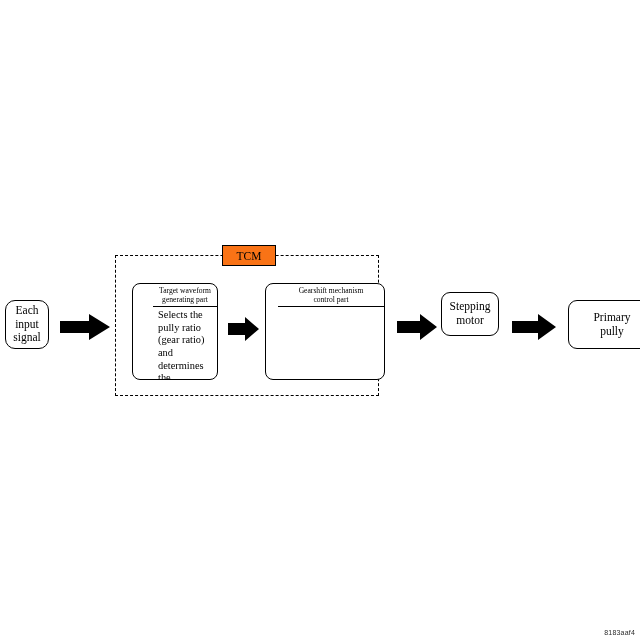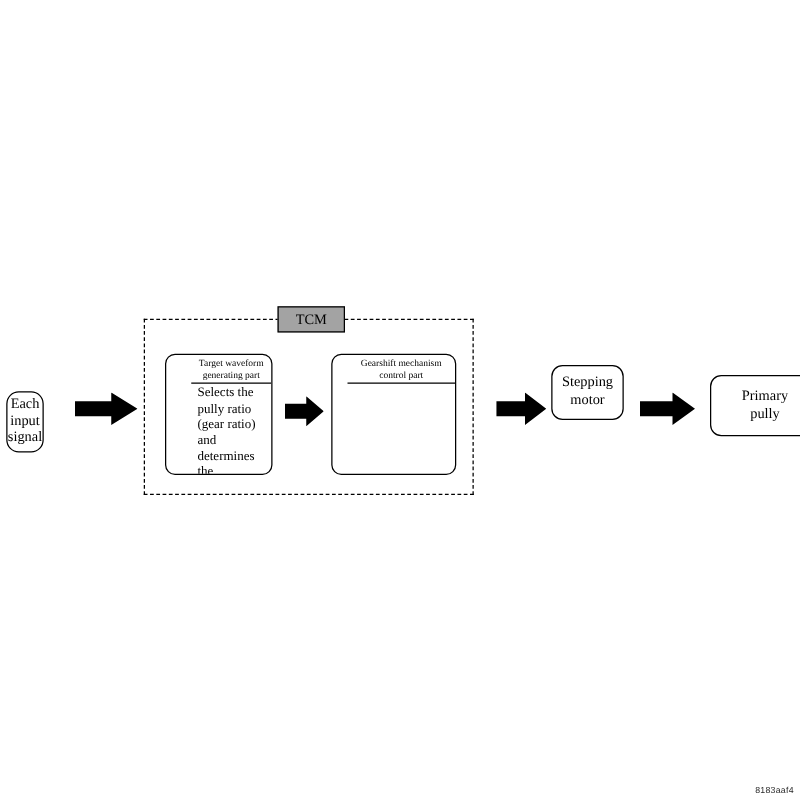--- a/index.html
+++ b/index.html
@@ -34,25 +34,24 @@
     line-height: 1.18;
   }
   .node .node-label {
     display: block;
     white-space: pre-line;
   }
 
   #node-each-input-signal {
     left: 5px;
     top: 300px;
-    width: 30px;
+    width: 44px;
     height: 49px;
     font-size: 11.5px;
     border-radius: 10px;
-    margin-top: 13px;
   }
   #node-stepping-motor {
     left: 441px;
     top: 292px;
     width: 58px;
     height: 44px;
     font-size: 11.5px;
   }
   #node-primary-pully {
     left: 568px;
@@ -74,21 +73,21 @@
     background: transparent;
   }
   #tcm-label {
     position: absolute;
     left: 222px;
     top: 245px;
     width: 54px;
     height: 21px;
     box-sizing: border-box;
     border: 1.3px solid #000;
-    background: #a3a3a3;
+    background: #f97316;
     display: flex;
     align-items: center;
     justify-content: center;
     font-size: 11.5px;
     z-index: 4;
   }
 
   
   .card {
     position: absolute;
@@ -120,21 +119,21 @@
   #card-target-waveform {
     left: 132px;
     top: 283px;
     width: 86px;
     height: 97px;
     padding-left: 20px;
   }
   #card-gearshift-mechanism {
     left: 265px;
     top: 283px;
-    width: 100px;
+    width: 120px;
     height: 97px;
     padding-left: 12px;
   }
 
   
   .arrow {
     position: absolute;
     z-index: 2;
   }
   .arrow svg { display: block; }

